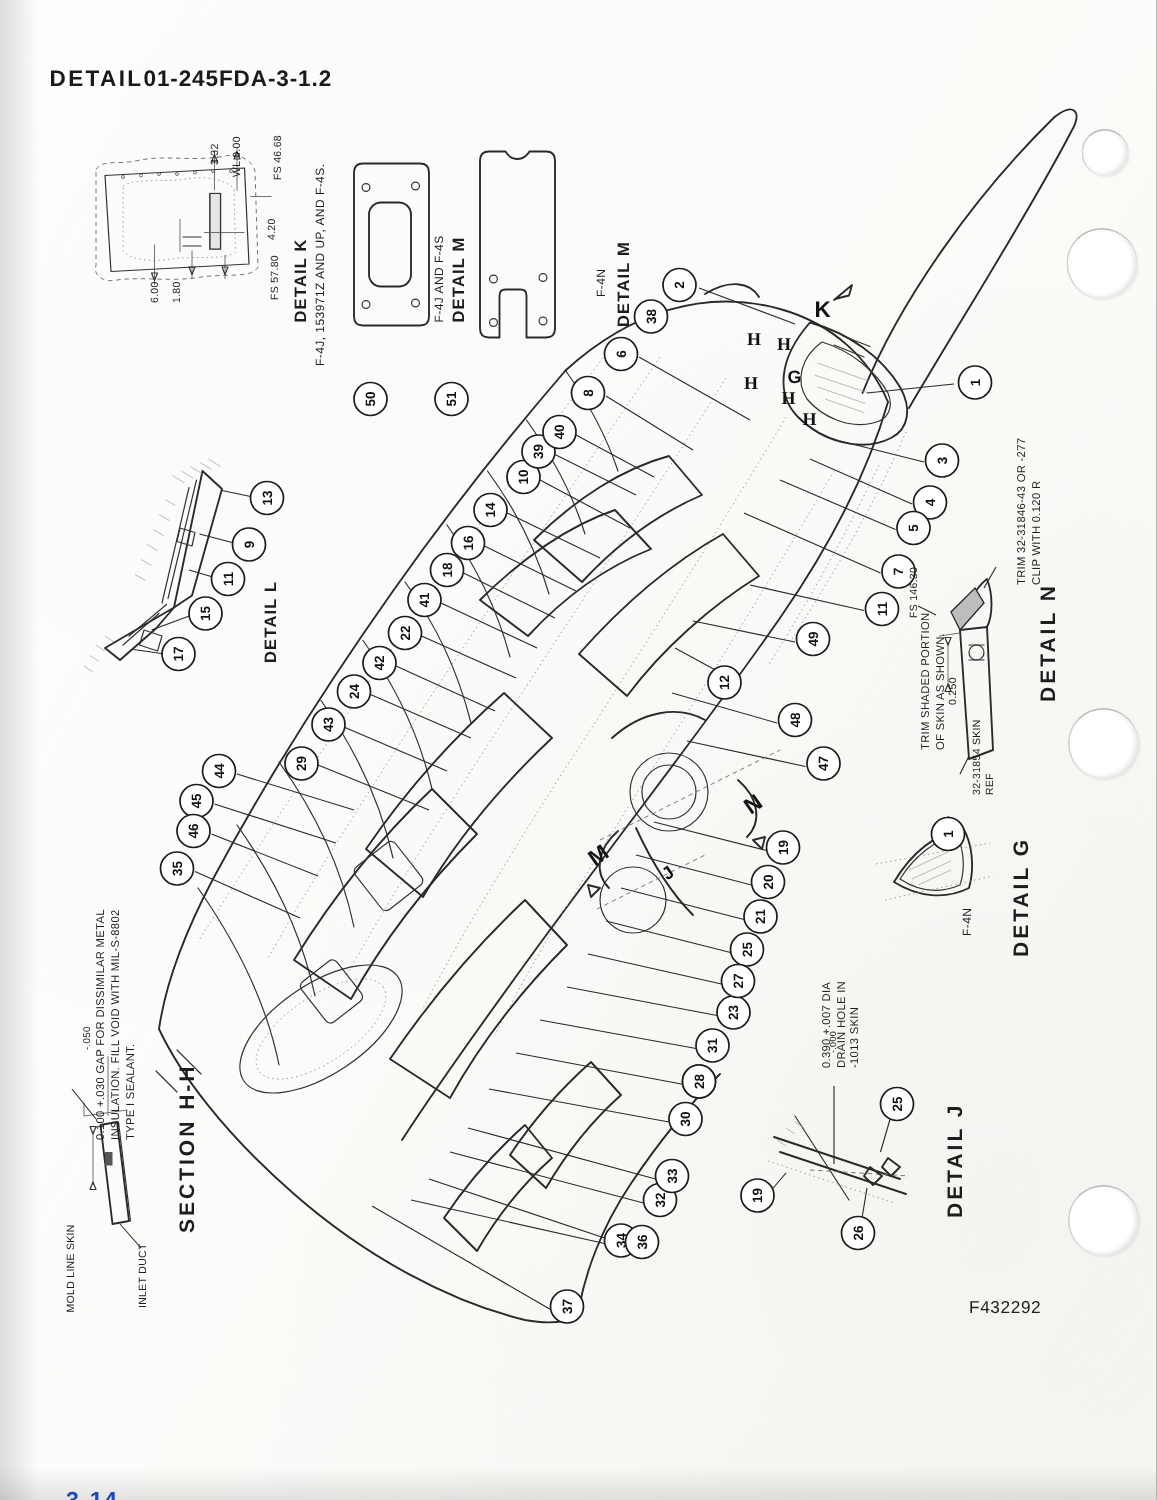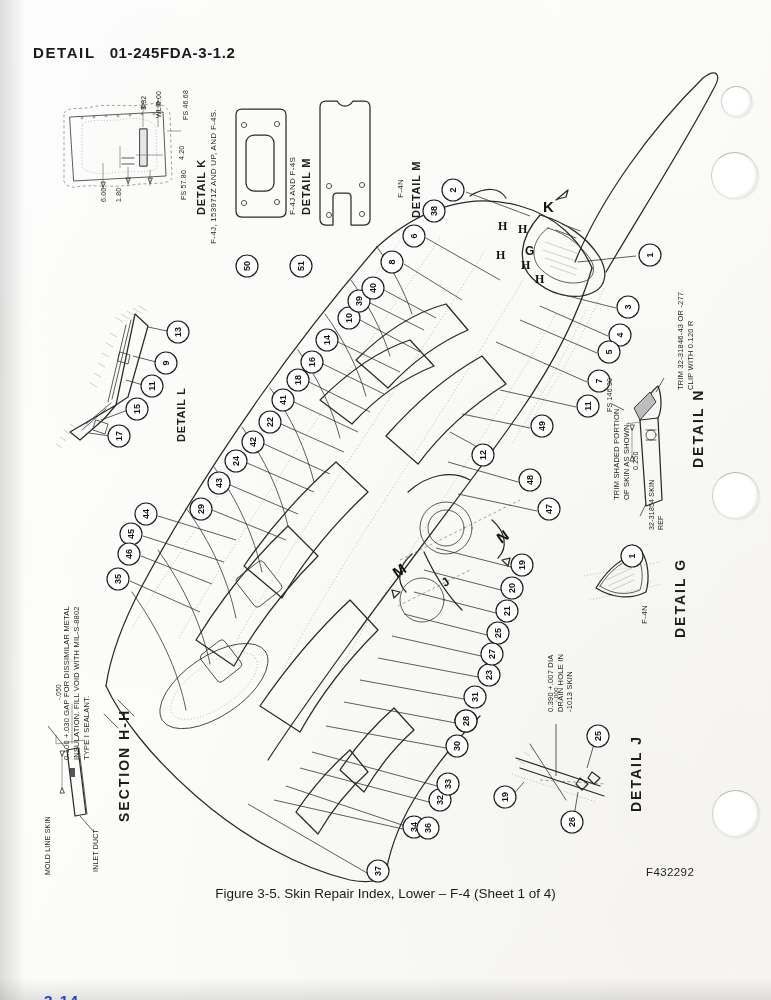--- a/index.html
+++ b/index.html
@@ -11,21 +11,21 @@
       radial-gradient(ellipse at 85% 80%, rgba(0,0,0,0.018), rgba(0,0,0,0) 60%),
       linear-gradient(120deg,#ffffff 0%,#fcfcfa 40%,#f8f7f3 100%);
     pointer-events:none;}
   .edge-shadow{position:absolute;left:0;top:0;width:26px;height:100%;
     background:linear-gradient(90deg,rgba(0,0,0,0.13),rgba(0,0,0,0));pointer-events:none;}
   .edge-shadow-b{position:absolute;left:0;bottom:0;width:100%;height:22px;
     background:linear-gradient(0deg,rgba(0,0,0,0.10),rgba(0,0,0,0));pointer-events:none;}
 
   .hdr{position:absolute;left:33px;top:44px;font-size:15px;font-weight:bold;
     letter-spacing:1.6px;color:#1a1a1a;white-space:nowrap;}
-  .hdr .num{margin-left:14px;letter-spacing:0.6px;}
+  .hdr .num{letter-spacing:0.6px;}
 
   .caption{position:absolute;left:0;top:886px;width:771px;text-align:center;
     font-size:13.5px;color:#1b1b1b;}
   .figid{position:absolute;left:646px;top:866px;font-size:11.5px;color:#222;letter-spacing:.4px;}
   .pageno{position:absolute;left:44px;top:992px;font-size:15.5px;font-weight:bold;
     color:#1d4ed8;letter-spacing:1px;}
 
   .punch{position:absolute;border-radius:50%;background:#ffffff;
     box-shadow: inset -2px -1px 3px rgba(0,0,0,0.10),
                 1px 1px 2px rgba(0,0,0,0.08);
@@ -629,21 +629,20 @@
   <div class="hmark" style="left:496px;top:248px;">H</div>
   <div class="hmark" style="left:521px;top:258px;">H</div>
   <div class="hmark" style="left:535px;top:272px;">H</div>
   <div class="secmark" style="left:543px;top:198px;">K</div>
   <div class="secmark" style="left:525px;top:244px;font-size:12px;">G</div>
   <div class="secmark" style="left:393px;top:562px;transform:rotate(-35deg);">M</div>
   <div class="secmark" style="left:497px;top:528px;transform:rotate(-35deg);">N</div>
   <div class="secmark" style="left:442px;top:575px;font-size:12px;transform:rotate(-35deg);">J</div>
 
   <div class="figid">F432292</div>
-  <div class="caption">Figure 3-5. Skin Repair Index, Lower – F-4 (Sheet 1 of 4)</div>
   <div class="pageno">3-14</div>
 
   <div class="punch p1"></div>
   <div class="punch p2"></div>
   <div class="punch p3"></div>
   <div class="punch p4"></div>
 
   <div class="edge-shadow"></div>
   <div class="edge-shadow-b"></div>
 </div>

